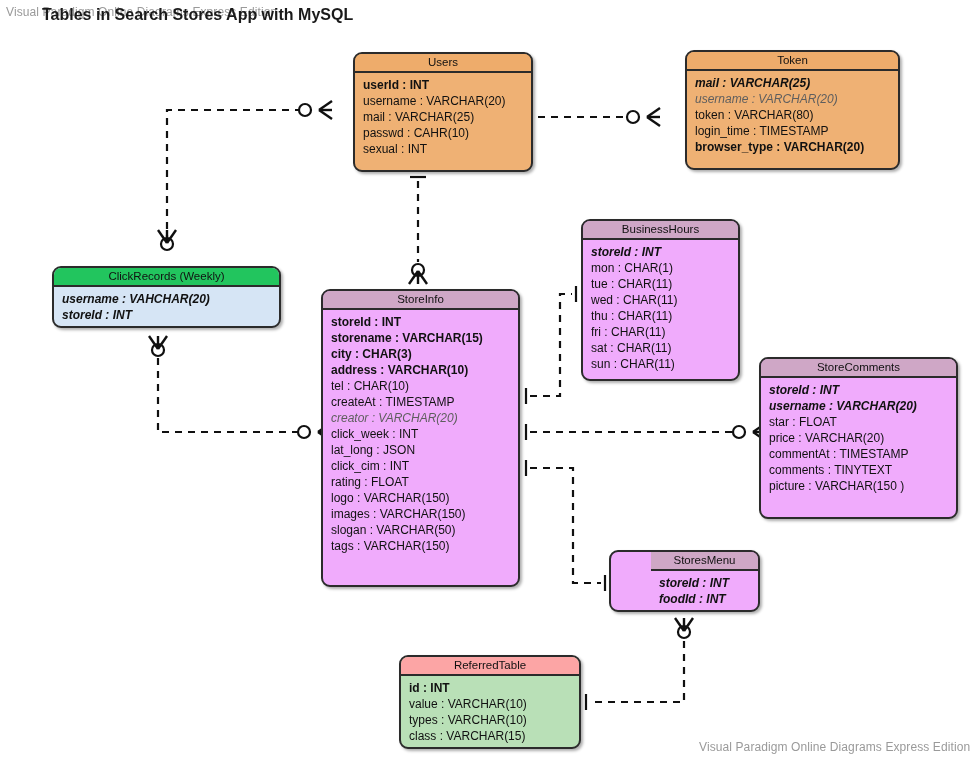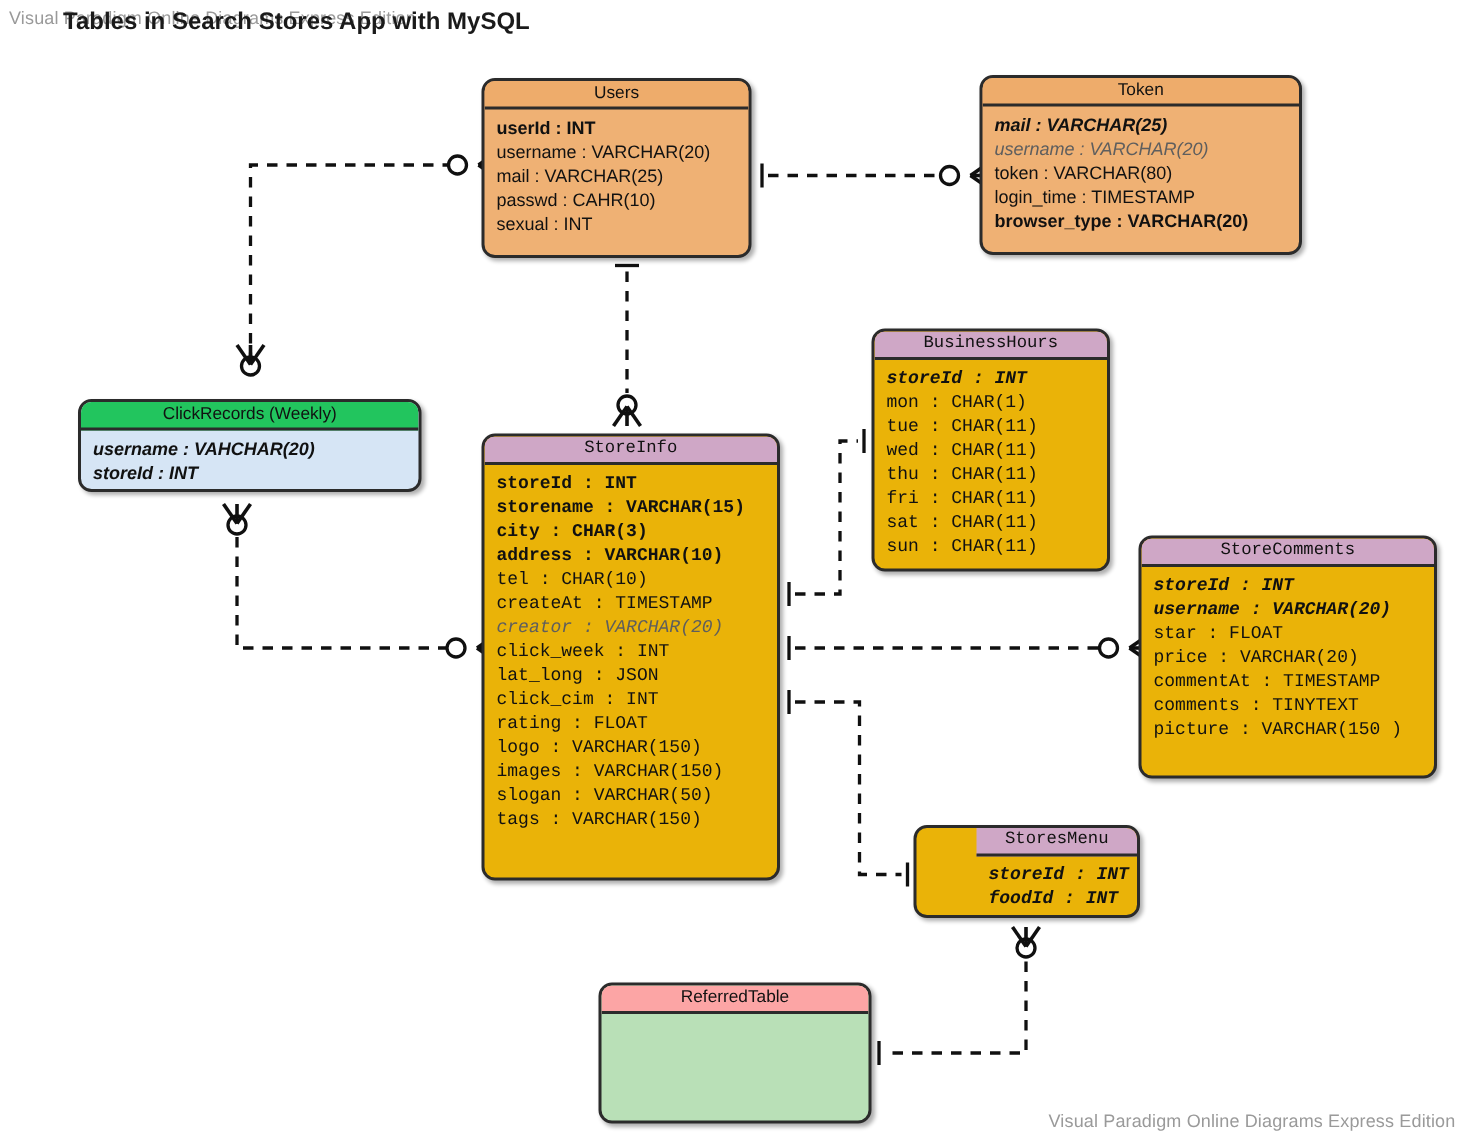--- a/index.html
+++ b/index.html
@@ -22,25 +22,25 @@
   .ent-title{height:17px;line-height:16px;text-align:center;font-size:11.5px;color:#111;
              border-bottom:2px solid #2b2b2b;}
   .ent-body{padding:4px 0 5px 0;}
   .attr{font-size:12px;line-height:16px;padding:0 6px 0 8px;color:#111;white-space:nowrap;}
   .attr.pk{font-weight:bold;}
   .attr.fk{font-style:italic;color:#5e5e5e;}
   .attr.pkfk{font-weight:bold;font-style:italic;color:#111;}
 
   
   .c-orange .ent-title{background:#eeac6b;}
-  .c-orange{background:#efb174;}
+  .c-orange{background:#efb174;margin-left:32px;}
   .c-blue .ent-title{background:#22c55e;}
   .c-blue{background:#d6e5f5;}
   .c-purple .ent-title{background:#cfa7c6;}
-  .c-purple{background:#eab308;font-family:Liberation Mono, monospace;}
+  .c-purple{background:#f0abfc;}
   .c-green .ent-title{background:#fca5a5;}
   .c-green{background:#b9e0b7;}
 </style>
 </head>
 <body>
 
 <div id="canvas">
 
   <div class="wm wm-top">Visual Paradigm Online Diagrams Express Edition</div>
   <div class="title">Tables in Search Stores App with MySQL</div>
@@ -214,17 +214,23 @@
       </div>
       <div class="entity c-purple" style="left: 609px; top: 550px; width: 151px; height: 62px; padding-left: 40px;">
         <div class="ent-title">StoresMenu</div>
         <div class="ent-body">
           <div class="attr pkfk">storeId : INT</div>
           <div class="attr pkfk">foodId : INT</div>
         </div>
       </div>
       <div class="entity c-green" style="left: 399px; top: 655px; width: 182px; height: 94px;">
         <div class="ent-title">ReferredTable</div>
+        <div class="ent-body">
+          <div class="attr pk">id : INT</div>
+          <div class="attr">value : VARCHAR(10)</div>
+          <div class="attr">types : VARCHAR(10)</div>
+          <div class="attr">class : VARCHAR(15)</div>
+        </div>
       </div>
     </div>
 
   <div class="wm wm-bottom">Visual Paradigm Online Diagrams Express Edition</div>
 </div>
 
 </body></html>

